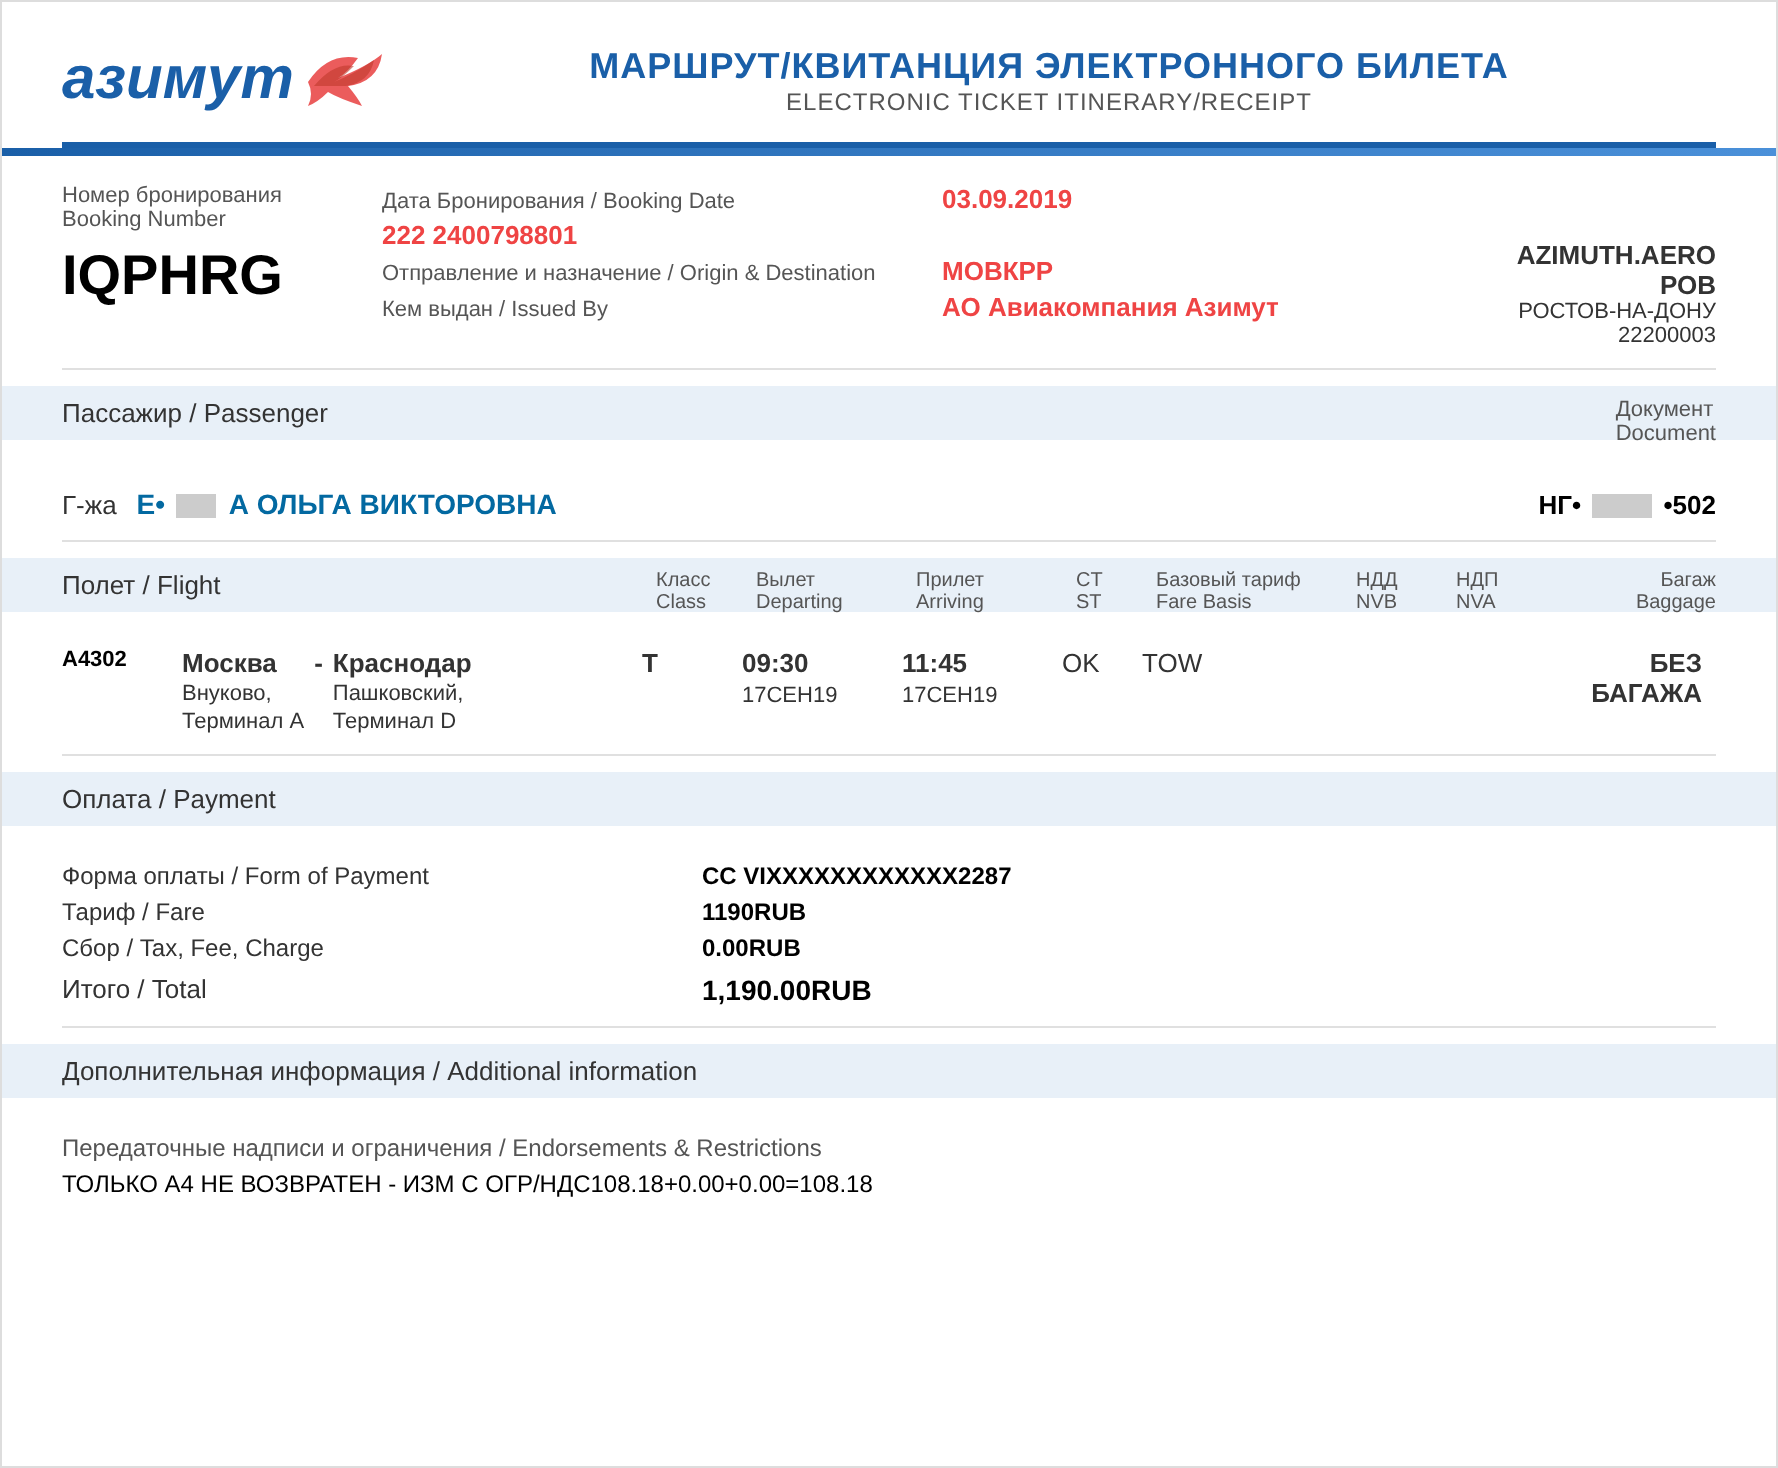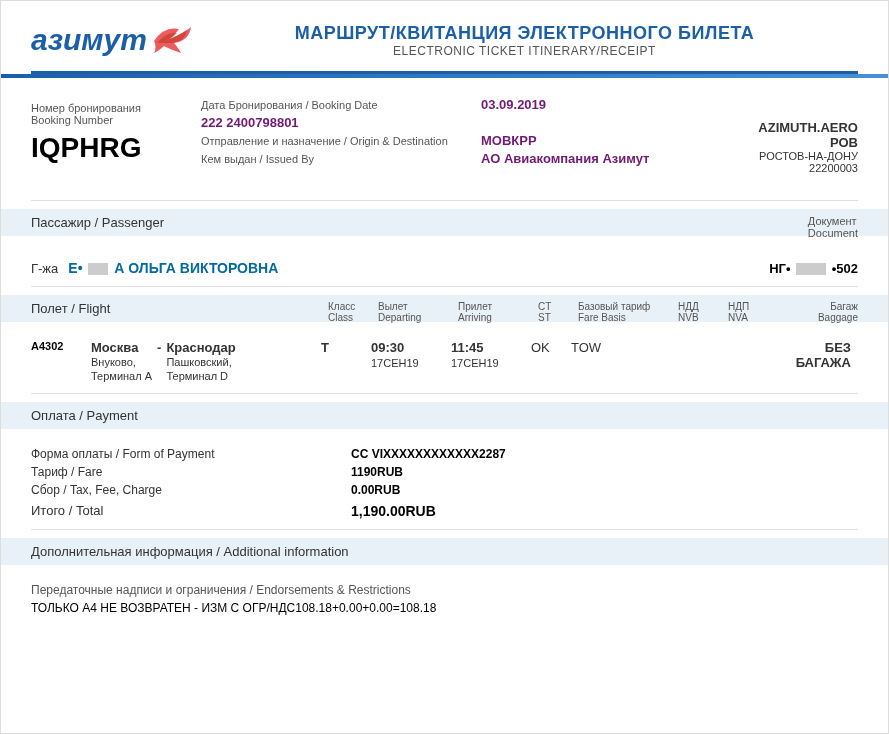--- a/index.html
+++ b/index.html
@@ -44,24 +44,22 @@
     }
     
     .accent-bar {
       height: 4px;
       background: linear-gradient(to right, #1a5fa8, #4a90d9);
       margin: 0 -30px;
     }
     
     .booking-info {
       display: flex;
-      padding: 14px 0 26px 0;
+      padding: 14px 0 10px 0;
       border-bottom: 1px solid #e0e0e0;
-      gap: 10px;
-      align-items: center;
     }
     .booking-number-col {
       width: 160px;
       flex-shrink: 0;
     }
     .booking-number-label-ru { font-size: 11px; color: #555; }
     .booking-number-label-en { font-size: 11px; color: #555; }
     .booking-number-value {
       font-size: 28px;
       font-weight: bold;
@@ -77,21 +75,21 @@
       margin-bottom: 3px;
       font-size: 11px;
       color: #555;
     }
     .booking-row-label {
       min-width: 280px;
     }
     .booking-row-value {
       font-weight: bold;
       font-size: 13px;
-      color: #701a75;
+      color: #ef4444;
     }
     .booking-right-col {
       width: 160px;
       text-align: right;
       font-size: 12px;
     }
     .booking-right-col .site { font-weight: bold; font-size: 13px; margin-top: 28px; }
     .booking-right-col .city-code { font-weight: bold; font-size: 13px; }
     .booking-right-col .city-name { font-size: 11px; }
     .booking-right-col .doc-num { font-size: 11px; }

